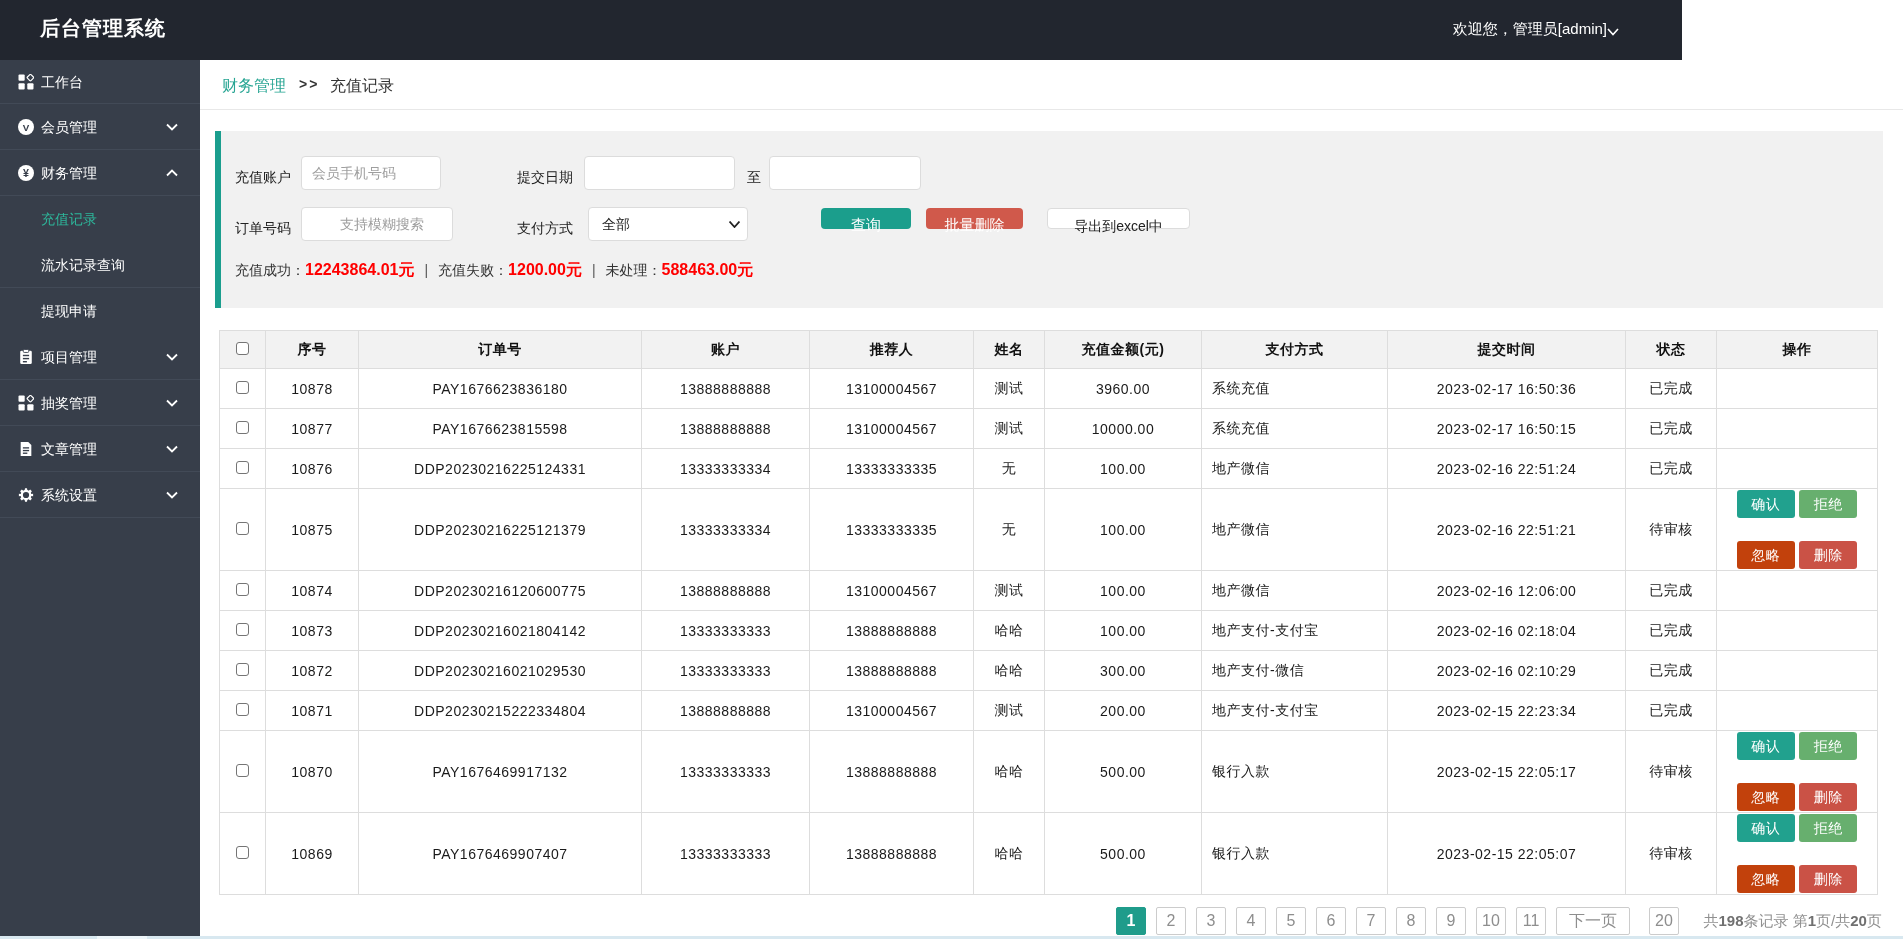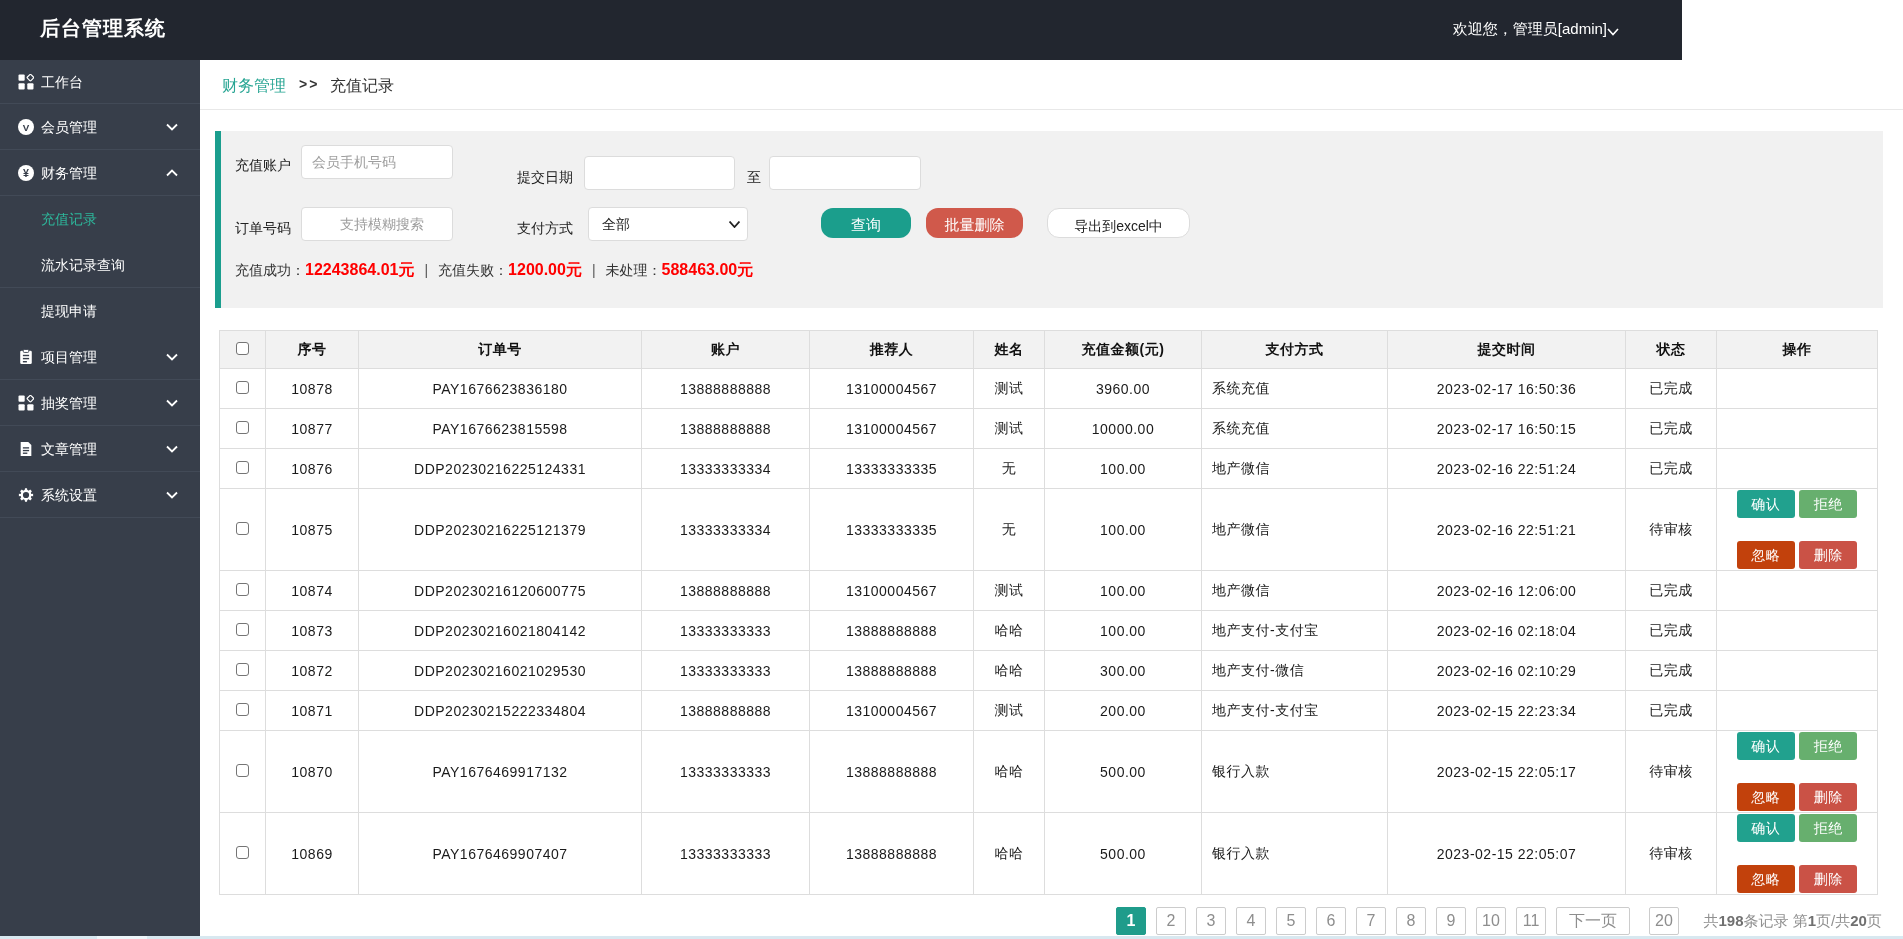--- a/index.html
+++ b/index.html
@@ -17,21 +17,21 @@
 .sub { height:46px; line-height:46px; font-size:14px; color:#fff; padding-left:41px; }
 .sub.active { color:#2db79b; }
 #crumb { position:absolute; left:200px; top:60px; width:1703px; height:50px; background:#fff; border-bottom:1px solid #e8e8e8; font-size:16px; }
 #crumb .a { color:#27a593; position:absolute; left:22px; top:16px; }
 #crumb .sep { color:#333; position:absolute; left:99px; top:16px; font-size:14px; font-weight:bold; letter-spacing:2px; }
 #crumb .b { color:#333; position:absolute; left:130px; top:16px; }
 #panel { position:absolute; left:215px; top:131px; width:1668px; height:177px; background:#f1f1f1; border-left:6px solid #1b9e8e; }
 #panel .lab { position:absolute; color:#222; font-size:14px; }
 #panel .inp { position:absolute; background:#fff; border:1px solid #dcdcdc; border-radius:4px; height:34px; }
 #panel .ph { color:#9e9e9e; font-size:14px; line-height:32px; padding-left:10px; }
-#panel .btn { position:absolute; height:30px; border-radius:12px; color:#fff; font-size:15px; text-align:center; line-height:34px; }
+#panel .btn { position:absolute; height:21px; border-radius:4px; color:#fff; font-size:15px; text-align:center; line-height:34px; }
 .stats { position:absolute; left:14px; top:129px; font-size:14px; color:#333; }
 .stats b { color:#f00; font-size:16px; }
 .stats .bar { color:#555; padding:0 10px; }
 #tbl { position:absolute; left:219px; top:330px; border-collapse:collapse; table-layout:fixed; font-size:14px; letter-spacing:0.5px; color:#1a1a1a; }
 #tbl th, #tbl td { border:1px solid #ddd; text-align:center; overflow:hidden; }
 #tbl th { background:#f2f2f2; font-weight:bold; color:#111; height:38px; }
 #tbl td { height:40px; background:#fff; }
 #tbl td.pay { text-align:left; padding-left:10px; }
 #tbl tr.tall td { height:80px; }
 .cb { width:13px; height:13px; border:1.5px solid #757575; border-radius:3px; display:inline-block; background:#fff; }
@@ -137,22 +137,22 @@
         <polyline points="1,1.5 6,6.5 11,1.5" fill="none" stroke="#fff" stroke-width="1.8"></polyline>
       </svg>
   </div>
 </div>
 <div id="crumb">
   <span class="a">财务管理</span>
   <span class="sep">&gt;&gt;</span>
   <span class="b">充值记录</span>
 </div>
 <div id="panel">
-  <span class="lab" style="left:14px; top:26px;">充值账户</span>
-  <div class="inp ph" style="left:80px; top:14px; width:152px;">会员手机号码</div>
+  <span class="lab" style="left:14px; top:38px;">充值账户</span>
+  <div class="inp ph" style="left:80px; top:25px; width:140px;">会员手机号码</div>
   <span class="lab" style="left:296px; top:38px;">提交日期</span>
   <div class="inp" style="left:363px; top:25px; width:151px;"></div>
   <span class="lab" style="left:526px; top:38px;">至</span>
   <div class="inp" style="left:548px; top:25px; width:152px;"></div>
   <span class="lab" style="left:14px; top:89px;">订单号码</span>
   <div class="inp ph" style="left:80px; top:76px; width:152px;padding-left:38px;">支持模糊搜索</div>
   <span class="lab" style="left:296px; top:89px;">支付方式</span>
   <div class="inp" style="left:367px; top:76px; width:160px; font-size:14px; line-height:32px; padding-left:13px; color:#222;">全部
     <svg style="position:absolute; right:7px; top:13px;" width="11" height="7" viewBox="0 0 11 7">
         <polyline points="0.5,0.5 5.5,6 10.5,0.5" fill="none" stroke="#222" stroke-width="1.8"></polyline>

